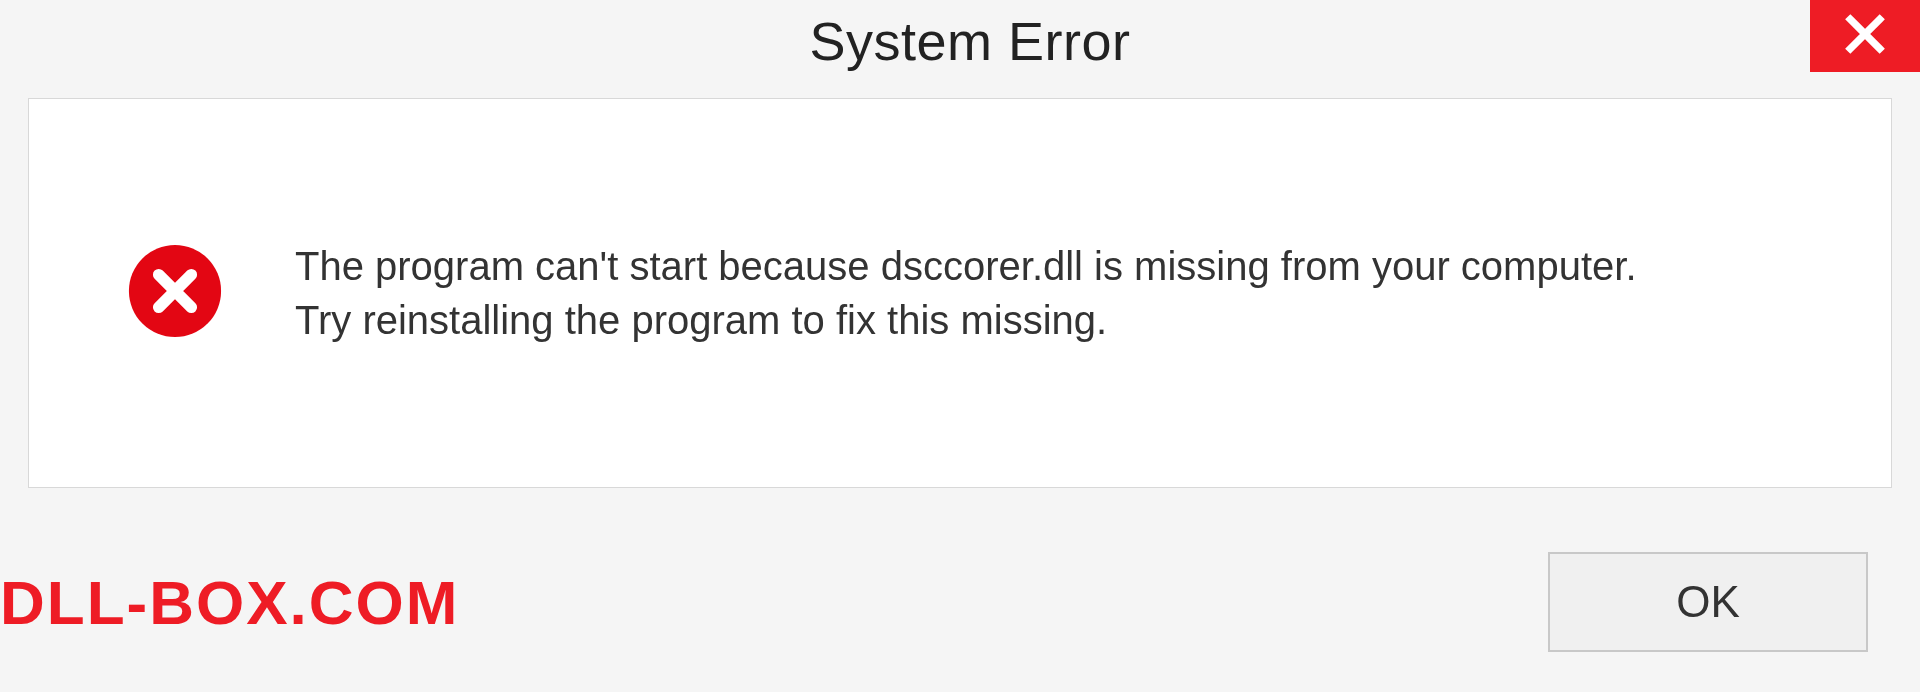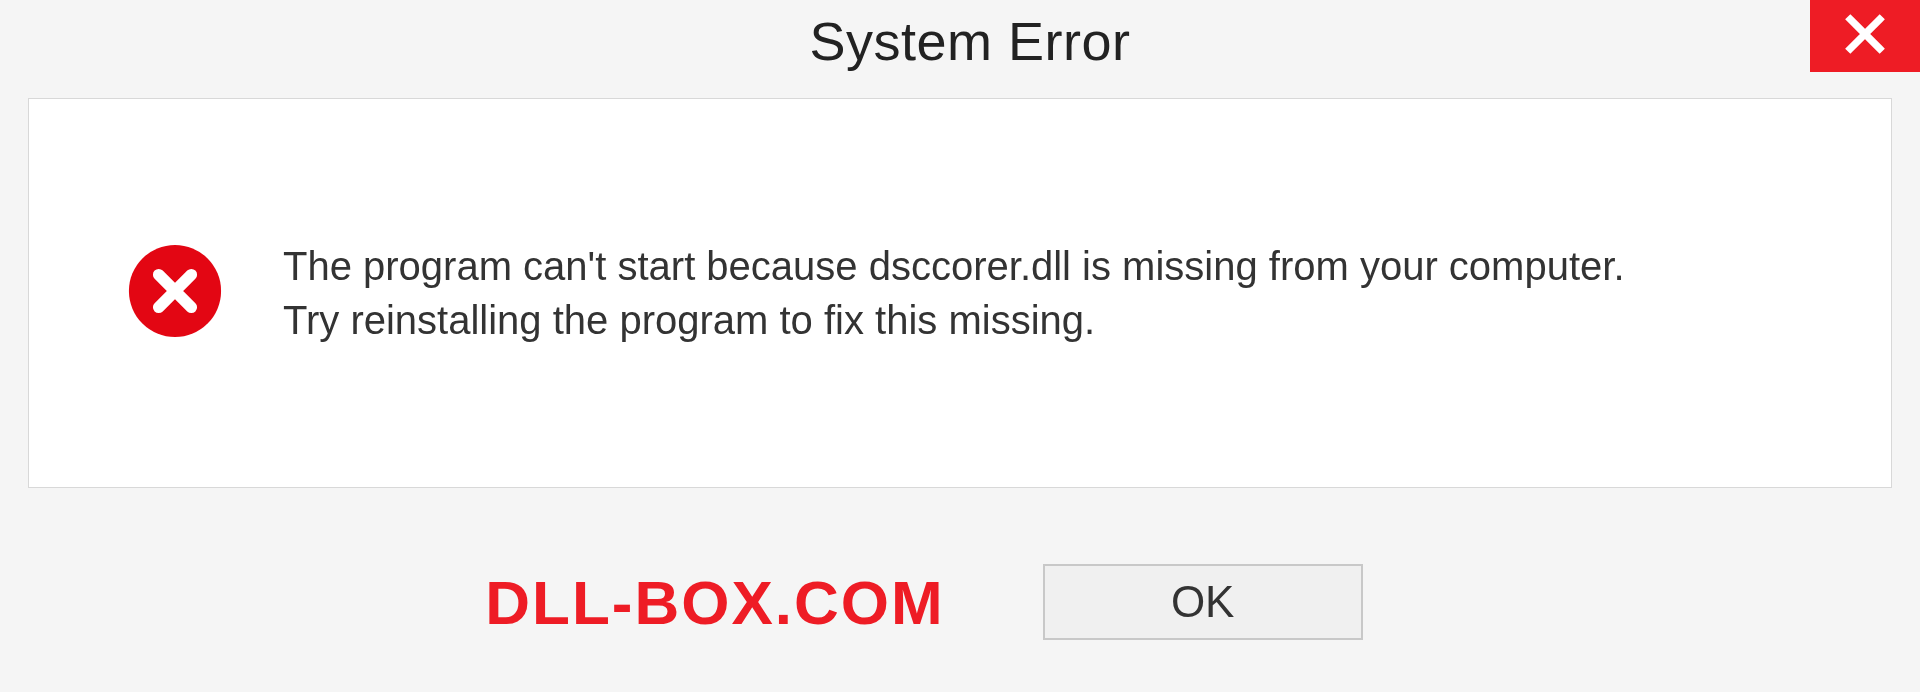--- a/index.html
+++ b/index.html
@@ -59,49 +59,50 @@
     .error-icon {
       flex-shrink: 0;
       margin-right: 60px;
     }
     .error-icon svg {
       width: 96px;
       height: 96px;
     }
     .message-block {
       flex: 1;
+      margin-left: 12px;
     }
     .message-line {
       font-size: 40px;
       color: #333;
       line-height: 1.35;
       font-weight: 400;
     }
     .footer {
       position: absolute;
       bottom: 0;
       left: 0;
       right: 0;
       height: 180px;
       display: flex;
       align-items: center;
-      justify-content: center;
-      padding-right: 72px;
+      justify-content: space-between;
+      padding-right: 52px;
       gap: 98px;
     }
     .watermark {
       font-size: 62px;
       font-weight: 800;
       color: #ee1c25;
       letter-spacing: 2px;
       font-family: Arial, sans-serif;
     }
     .ok-btn {
       width: 320px;
-      height: 76px;
+      height: 100px;
       background: #f0f0f0;
       border: 2px solid #c8c8c8;
       display: flex;
       align-items: center;
       justify-content: center;
       font-size: 44px;
       color: #333;
       cursor: pointer;
       font-family: "Segoe UI", Arial, sans-serif;
     }

